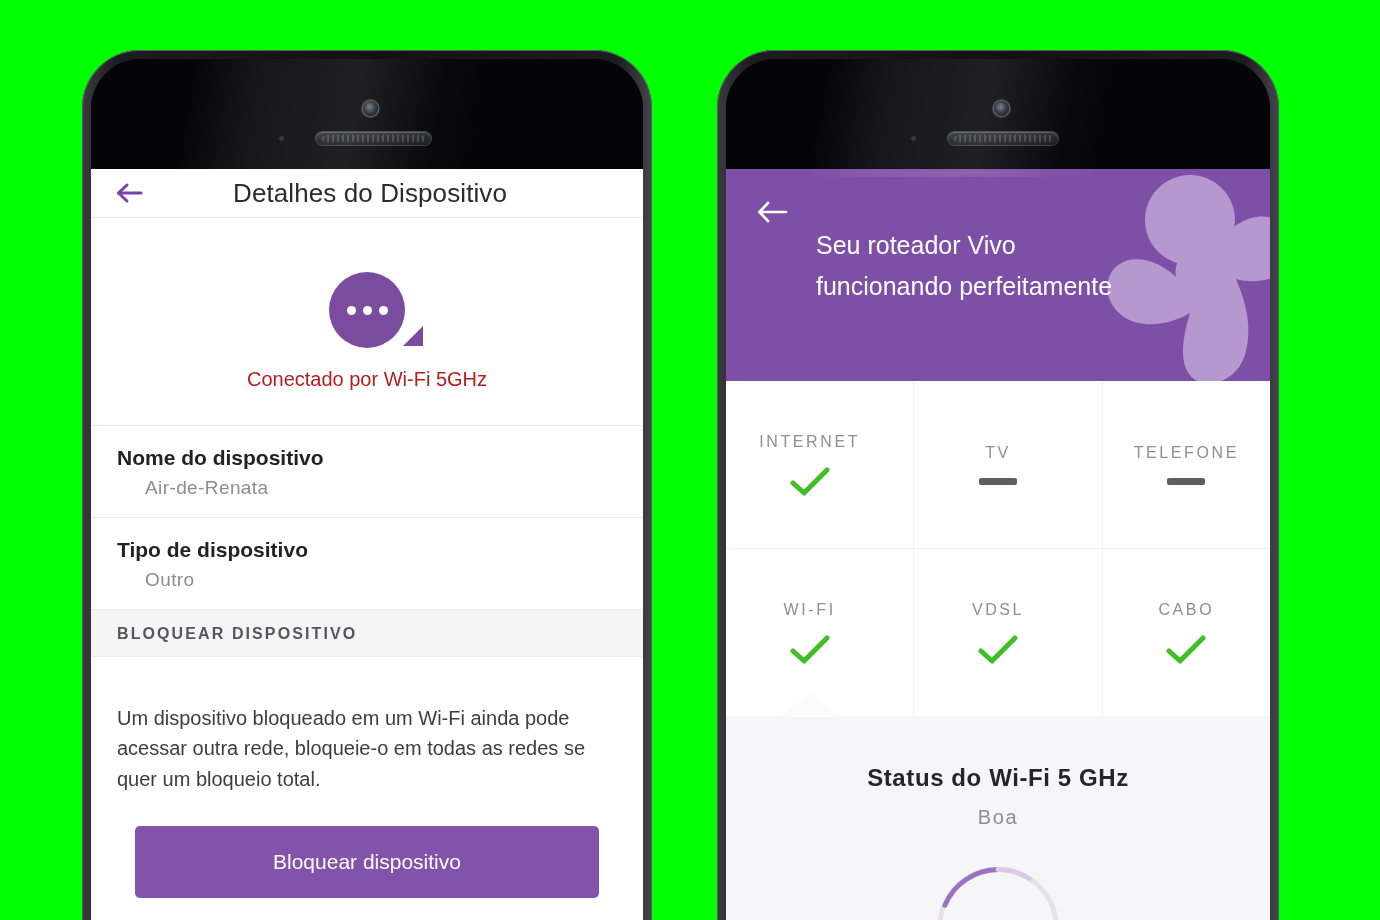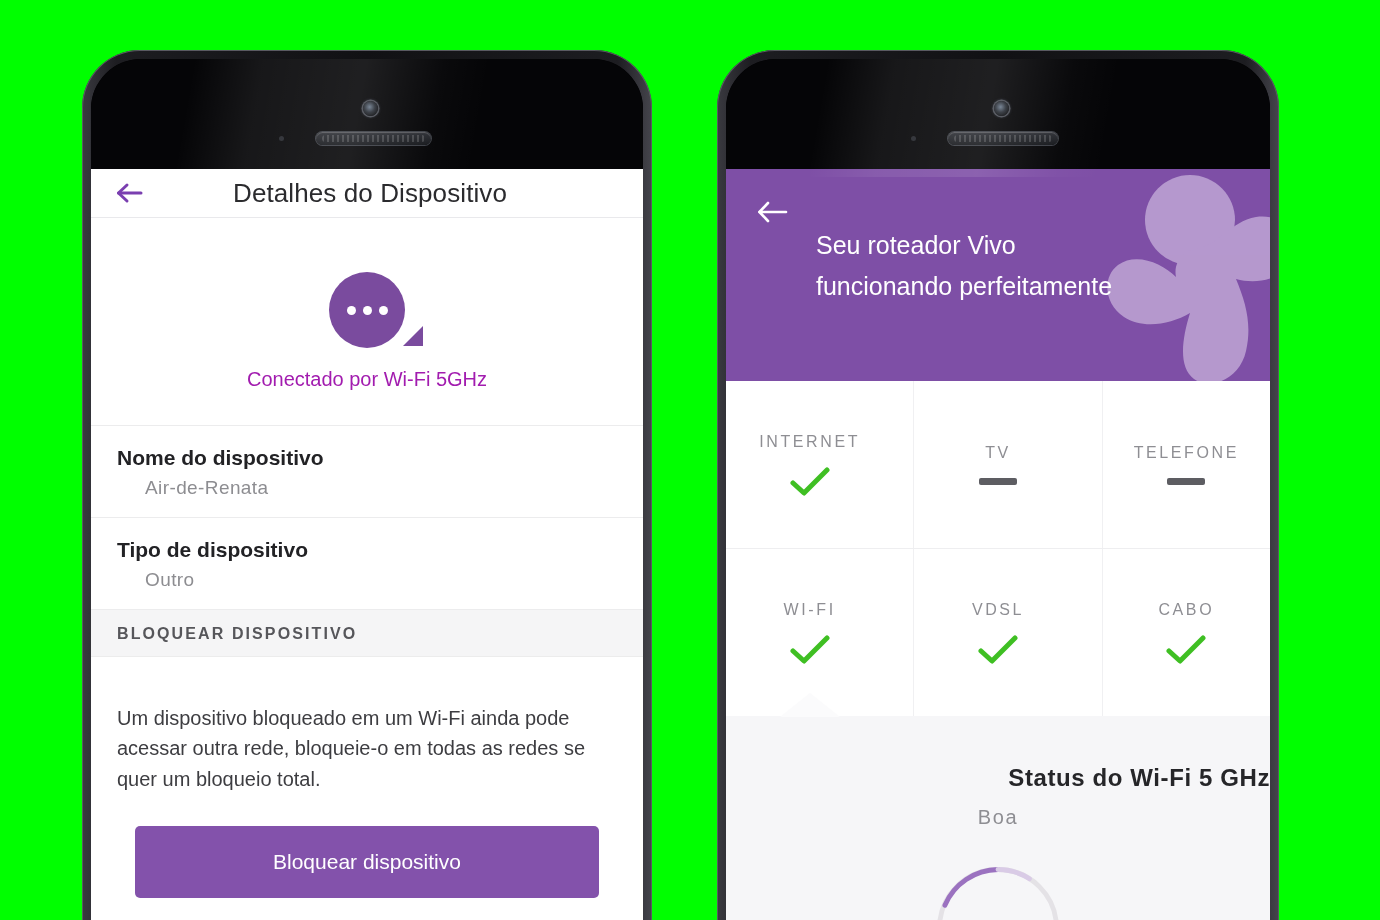--- a/index.html
+++ b/index.html
@@ -73,21 +73,21 @@
   .avatar {
     width:76px; height:76px; border-radius:50%; background:#7a4b9e;
     display:flex; align-items:center; justify-content:center; gap:7px;
   }
   .avatar .dot { width:9px; height:9px; border-radius:50%; background:#fff; }
   .avatar-tail {
     position:absolute; right:-18px; bottom:2px;
     width:0; height:0; border-style:solid; border-width:0 0 20px 20px;
     border-color:transparent transparent #7a4b9e transparent;
   }
-  .avatar-caption { margin-top:20px; font-size:20px; color:#a21caf; }
+  .avatar-caption { margin-top:20px; font-size:20px; color:#b91c1c; }
 
   .detail-row { padding:20px 26px 18px; border-bottom:1px solid #ececed; }
   .detail-label { font-size:21px; font-weight:bold; color:#222225; margin-bottom:7px; }
   .detail-value { font-size:19px; color:#8d8d91; letter-spacing:.4px;margin-left:28px; }
 
   .section-head {
     background:#f5f5f6; padding:15px 26px 13px;
     font-size:16px; letter-spacing:2.1px; color:#56565a; font-weight:bold;
     border-bottom:1px solid #ececec;
   }
@@ -129,21 +129,21 @@
   .check { width:42px; height:30px; }
   .dash { width:38px; height:7px; border-radius:2px; background:#5d5d62; }
   .pointer {
     position:absolute; bottom:-1px; left:50%; transform:translateX(-50%);
     width:0; height:0; border-style:solid;
     border-width:0 30px 24px 30px;
     border-color:transparent transparent #fbfbfc transparent;
   }
 
   .wifi-status { background:#f6f6f8; padding:48px 0 0; text-align:center; }
-  .wifi-status h3 { font-size:24px; font-weight:bold; color:#262629; letter-spacing:.6px;text-align:right; }
+  .wifi-status h3 { font-size:24px; font-weight:bold; color:#262629; letter-spacing:.6px; }
   .wifi-status .sub { margin-top:14px; font-size:20px; color:#8e8e93; letter-spacing:1.6px; }
   .gauge-wrap { margin:34px auto 0; width:240px; position:relative; }
 </style>
 </head>
 <body>
 
 <div class="stage">
 
   <div class="phone" id="phone-left">
     <div class="phone-body"></div>

